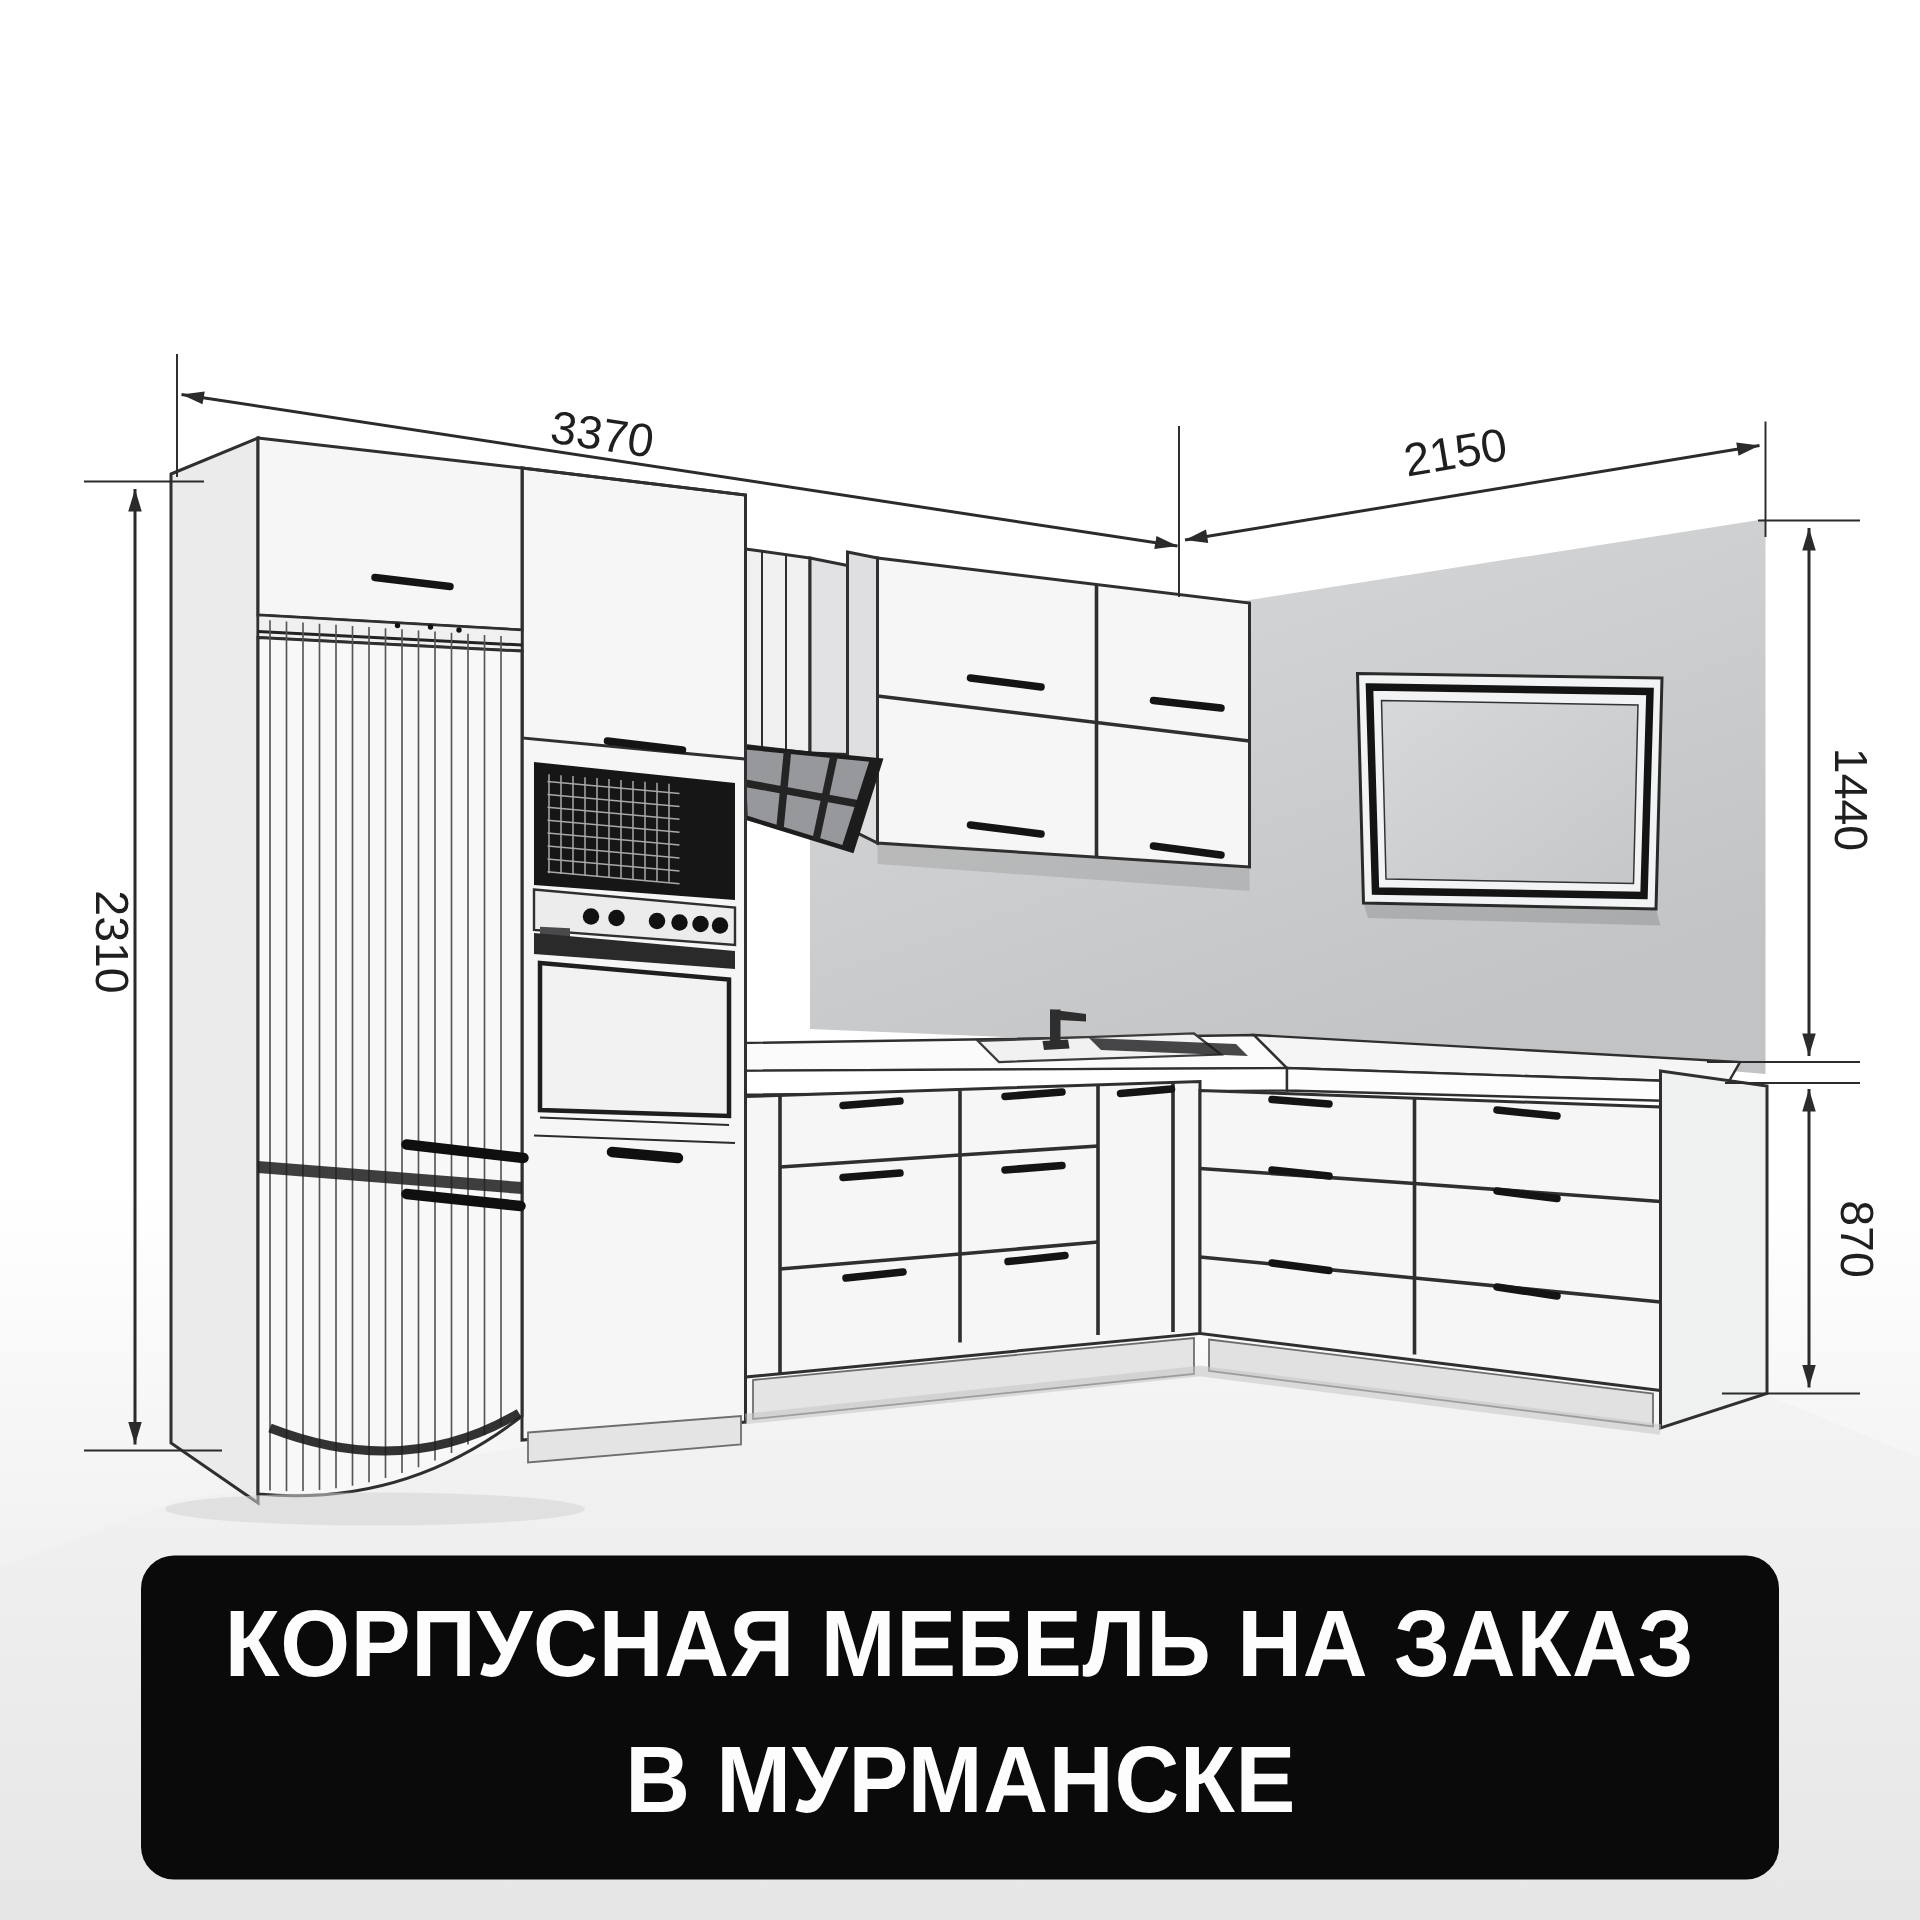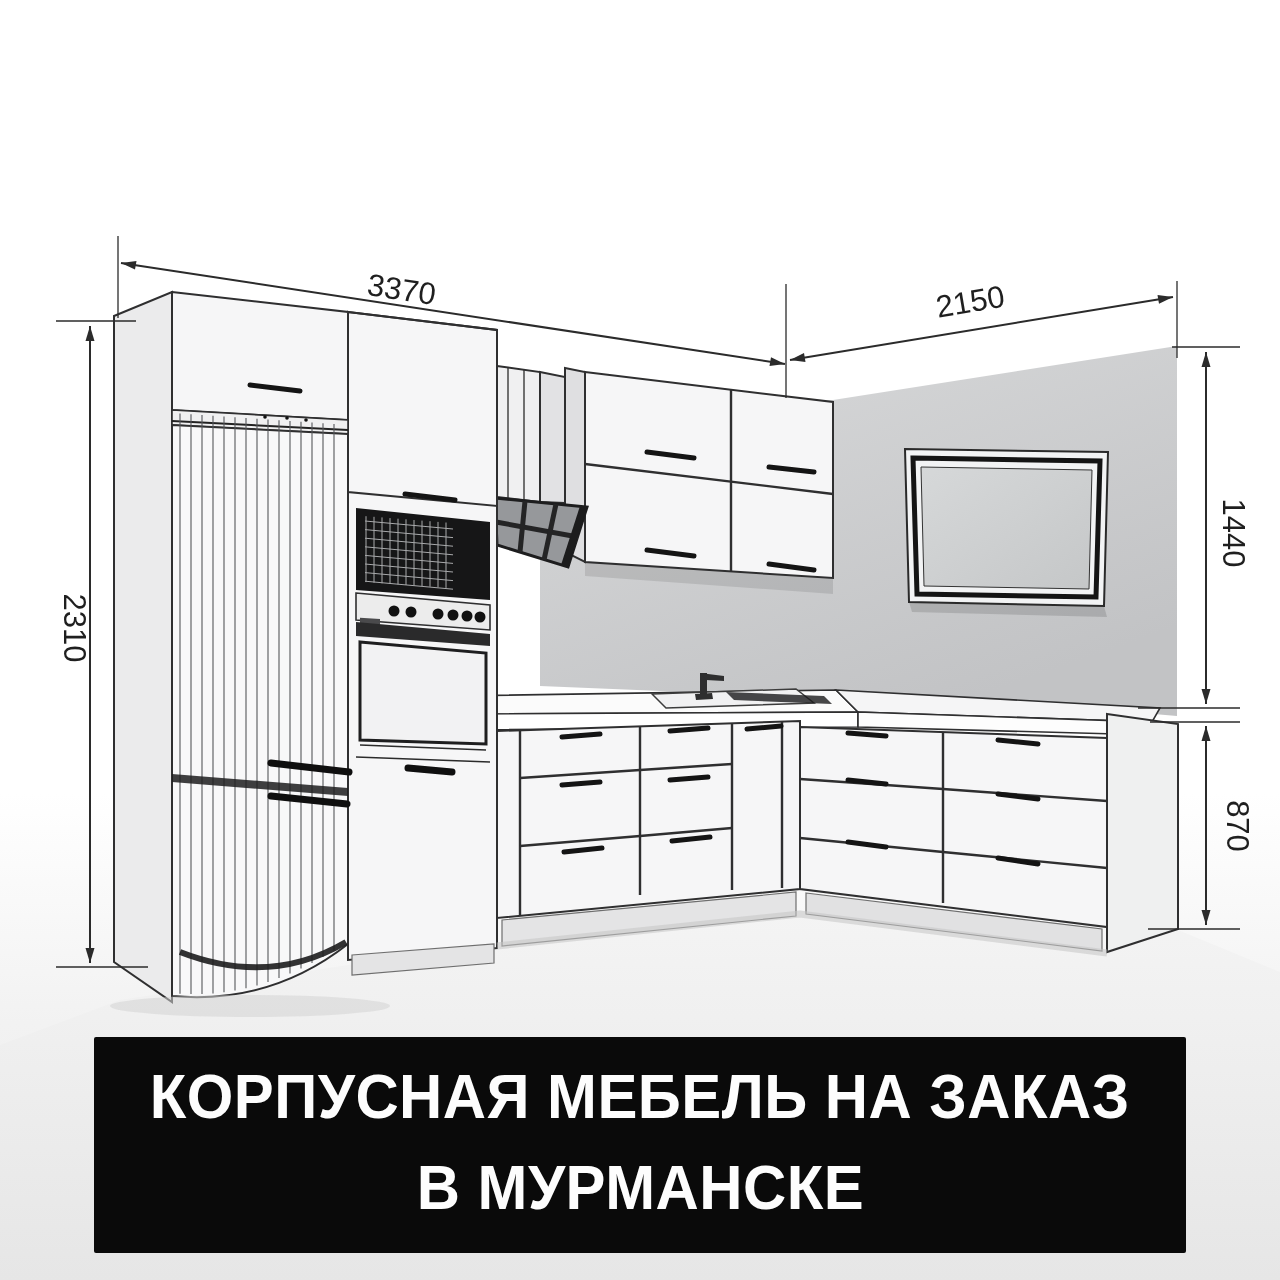--- a/index.html
+++ b/index.html
@@ -12,21 +12,21 @@
   .arrow{fill:#2b2b2b;stroke:none;}
   .dim-text{font-family:"Liberation Sans",sans-serif;font-size:31px;fill:#1f1f1f;}
   .furn{fill:#f6f6f7;stroke:#2f2f30;stroke-width:2;}
   .furn-light{fill:#fbfbfb;stroke:#2f2f30;stroke-width:1.6;}
   .side{fill:#ebebec;stroke:#2f2f30;stroke-width:2;}
   .handle{stroke:#141414;stroke-width:5;stroke-linecap:round;fill:none;}
   .handle-thick{stroke:#0f0f0f;stroke-width:7;stroke-linecap:round;fill:none;}
   .rail{stroke:#2f2f30;stroke-width:2.4;fill:none;}
   .dark{fill:#1a1a1b;stroke:none;}
   .banner{position:absolute;left:94px;top:1037px;width:1092px;height:216px;
-          background:#0a0a0a;border-radius:2px;display:flex;flex-direction:column;
+          background:#0a0a0a;border-radius:22px;display:flex;flex-direction:column;
           align-items:center;justify-content:center;gap:28px;padding-bottom:6px;box-sizing:border-box;}
   .banner-line{font-weight:700;font-size:63px;line-height:1;color:#fdfdfd;white-space:nowrap;
                transform:scaleX(.95);transform-origin:center;letter-spacing:0.5px;}
 </style>
 </head>
 <body>
 
 <div class="stage">
 <svg width="1280" height="1280" viewBox="0 0 1280 1280">
   <defs>

